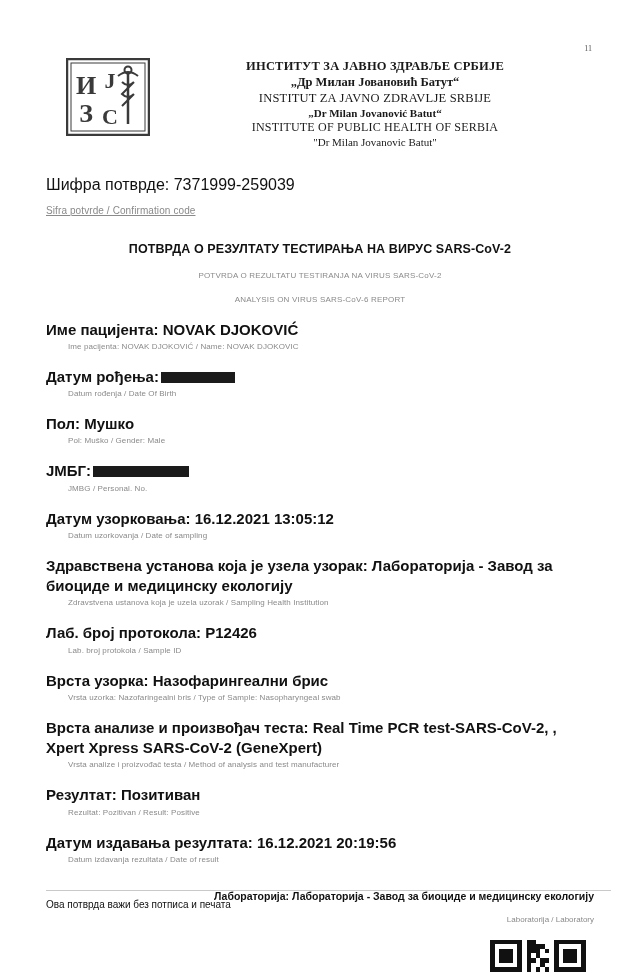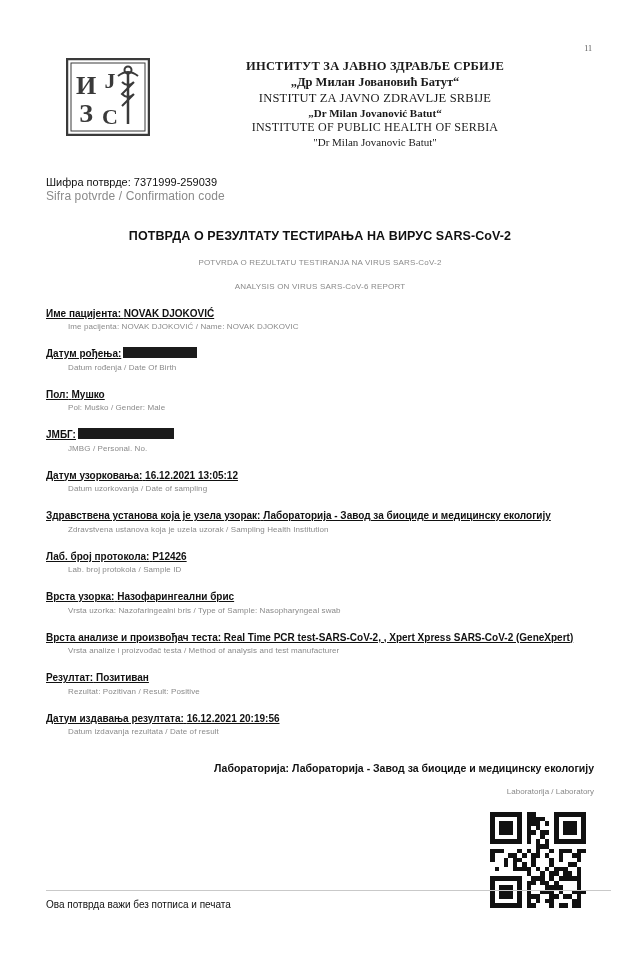--- a/index.html
+++ b/index.html
@@ -58,28 +58,29 @@
   .inst-4 { font-size: 11px; font-weight: bold; }
   .inst-5 { font-size: 12px; letter-spacing: 0.2px; }
   .inst-6 { font-size: 11px; }
 
   
   .content {
     padding: 0 46px;
     margin-top: 26px;
   }
   .code-line {
-    font-size: 11px;
+    font-size: 16px;
     color: #111;
-    margin-bottom: 1px;
+    margin-bottom: 11px;
   }
   .sub {
-    font-size: 12px;
+    font-size: 10px;
     color: #8a8a8a;
     letter-spacing: 0.1px;
+    text-decoration: underline;
   }
   .title-block {
     text-align: center;
     margin-top: 26px;
   }
   .doc-title {
     font-size: 12.5px;
     font-weight: bold;
     color: #111;
     letter-spacing: 0.1px;
@@ -87,25 +88,24 @@
   .doc-sub1, .doc-sub2 {
     font-size: 8px;
     color: #8a8a8a;
     margin-top: 15px;
     letter-spacing: 0.2px;
   }
   .field {
     margin-top: 16px;
   }
   .field-main {
-    font-size: 10px;
+    font-size: 15px;
     font-weight: bold;
     color: #111;
     line-height: 1.35;
-    text-decoration: underline;
   }
   .field-main .val { font-weight: bold; }
   .field-sub {
     font-size: 8px;
     color: #8a8a8a;
     margin-top: 2px;
     letter-spacing: 0.1px;
     padding-left: 22px;
   }
   .redacted {

